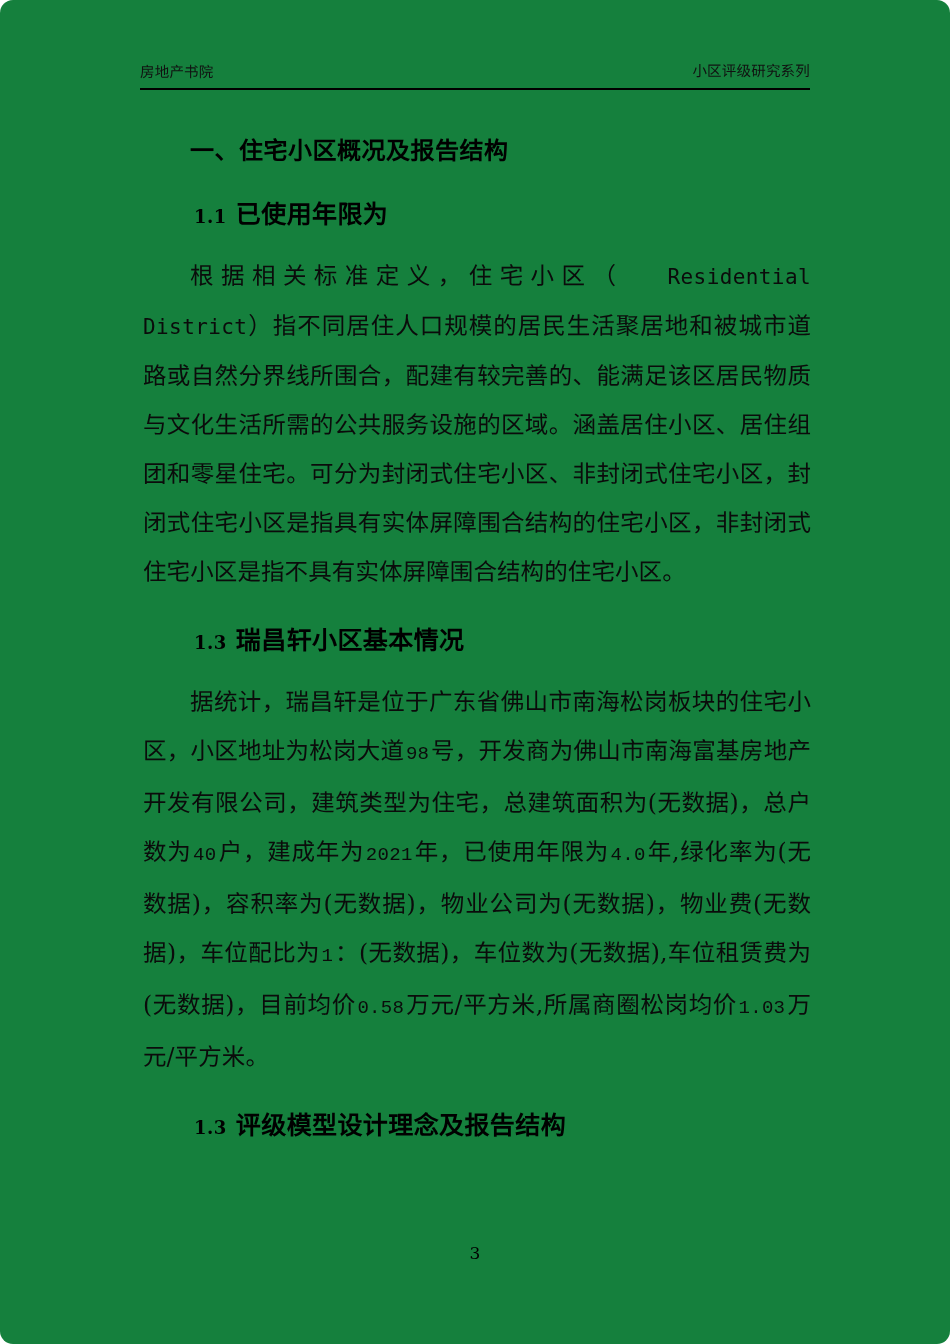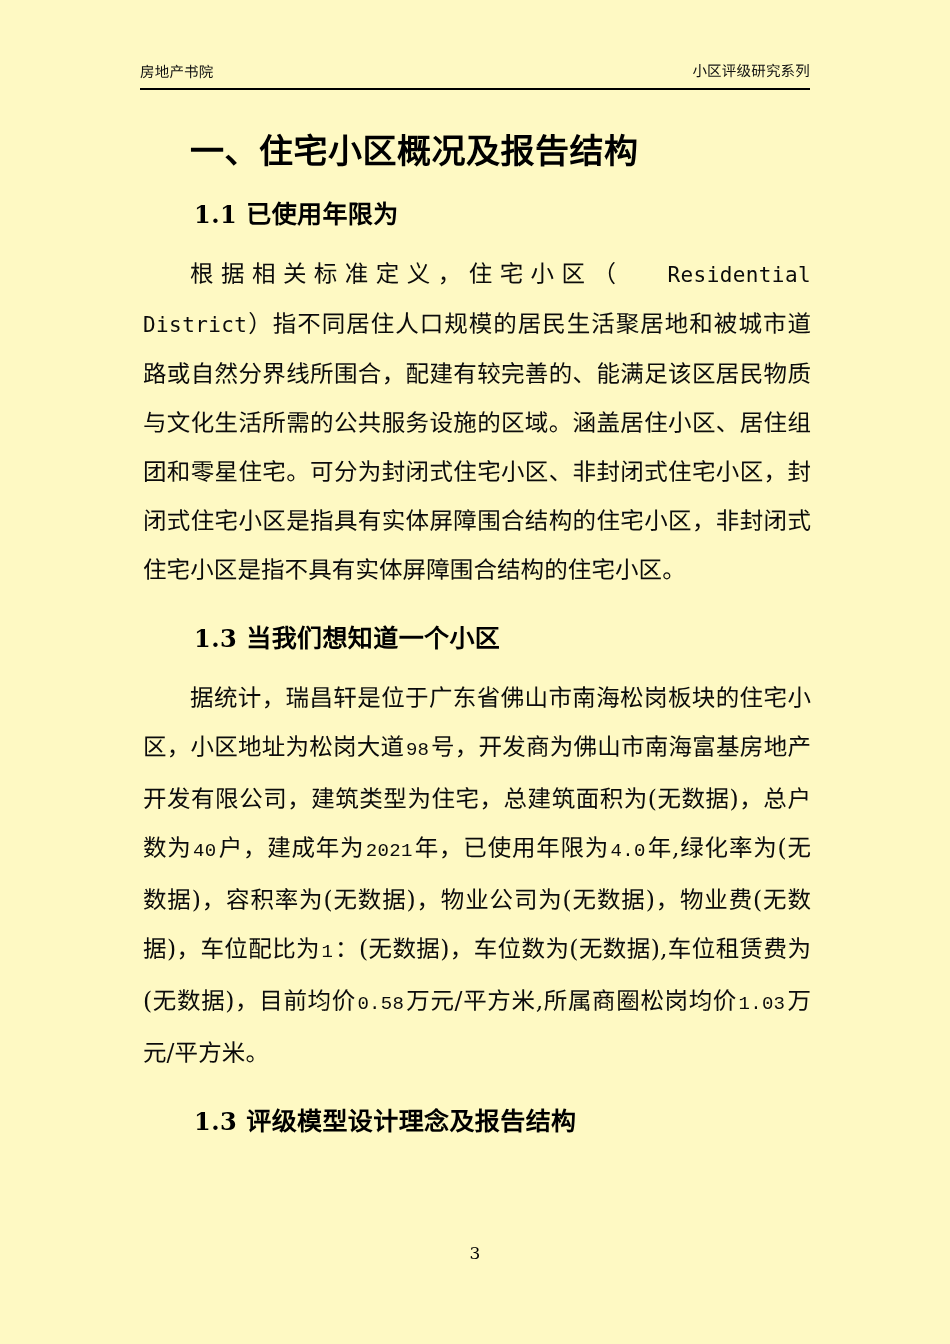--- a/index.html
+++ b/index.html
@@ -13,21 +13,22 @@
     height: 1344px;
     position: relative;
     font-family: "DejaVu Serif", "Liberation Serif", serif;
     color: #000000;
     overflow: hidden;
   }
 
   .page {
     position: absolute;
     inset: 0;
-    background: #fef9c3;
+    background: #15803d;
+    border-radius: 13px;
   }
 
   
   .page-header {
     position: absolute;
     left: 140px;
     top: 64px;
     width: 670px;
     display: flex;
     align-items: flex-end;
@@ -56,40 +57,40 @@
     left: 143px;
     top: 126px;
     width: 668px;
   }
 
   h1.doc-h1 {
     margin: 0;
     padding: 0 0 0 47px;
     font-family: "Liberation Sans", "DejaVu Sans", sans-serif;
     font-weight: bold;
-    font-size: 34px;
+    font-size: 24px;
     line-height: 50px;
     letter-spacing: 0.5px;
     color: #000000;
   }
 
   h2.doc-h2 {
     margin: 0;
     padding: 0 0 0 51px;
     font-family: "Liberation Sans", "DejaVu Sans", sans-serif;
     font-weight: bold;
     font-size: 25px;
     line-height: 49px;
     letter-spacing: 0.4px;
     color: #000000;
   }
   h2.doc-h2 .num {
     font-family: "DejaVu Serif", "Liberation Serif", serif;
     font-weight: bold;
-    font-size: 24px;
+    font-size: 18px;
     letter-spacing: 0.5px;
     padding-right: 9px;
   }
 
   p.body-par {
     margin: 0;
     text-indent: 2em;
     font-family: "DejaVu Serif", "Liberation Serif", serif;
     font-size: 23.5px;
     line-height: 49px;
@@ -153,21 +154,21 @@
 
     <div class="gap-h2-p"></div>
 
     <p class="body-par">
       <span>根据相关标准定义，住宅小区（</span><span class="latin">Residential District</span><span>）指不同居住人口规模的居民生活聚居地和被城市道路或自然分界线所围合，配建有较完善的、能满足该区居民物质与文化生活所需的公共服务设施的区域。涵盖居住小区、居住组团和零星住宅。可分为封闭式住宅小区、非封闭式住宅小区，封闭式住宅小区是指具有实体屏障围合结构的住宅小区，非封闭式住宅小区是指不具有实体屏障围合结构的住宅小区。</span>
     </p>
 
     <div class="gap-p-h2"></div>
 
     <h2 class="doc-h2">
-      <span class="num">1.3</span><span>当我们想知道一个小区</span>
+      <span class="num">1.3</span><span>瑞昌轩小区基本情况</span>
     </h2>
 
     <div class="gap-h2-p"></div>
 
     <p class="body-par">
       <span>据统计，瑞昌轩是位于广东省佛山市南海松岗板块的住宅小区，小区地址为松岗大道</span><span class="num-run">98</span><span>号，开发商为佛山市南海富基房地产开发有限公司，建筑类型为住宅，总建筑面积为(无数据)，总户数为</span><span class="num-run">40</span><span>户，建成年为</span><span class="num-run">2021</span><span>年，已使用年限为</span><span class="num-run">4.0</span><span>年,绿化率为(无数据)，容积率为(无数据)，物业公司为(无数据)，物业费(无数据)，车位配比为</span><span class="num-run">1</span><span>：(无数据)，车位数为(无数据),车位租赁费为(无数据)，目前均价</span><span class="num-run">0.58</span><span>万元/平方米,所属商圈松岗均价</span><span class="num-run">1.03</span><span>万元/平方米。</span>
     </p>
 
     <div class="gap-p-h2"></div>
 

